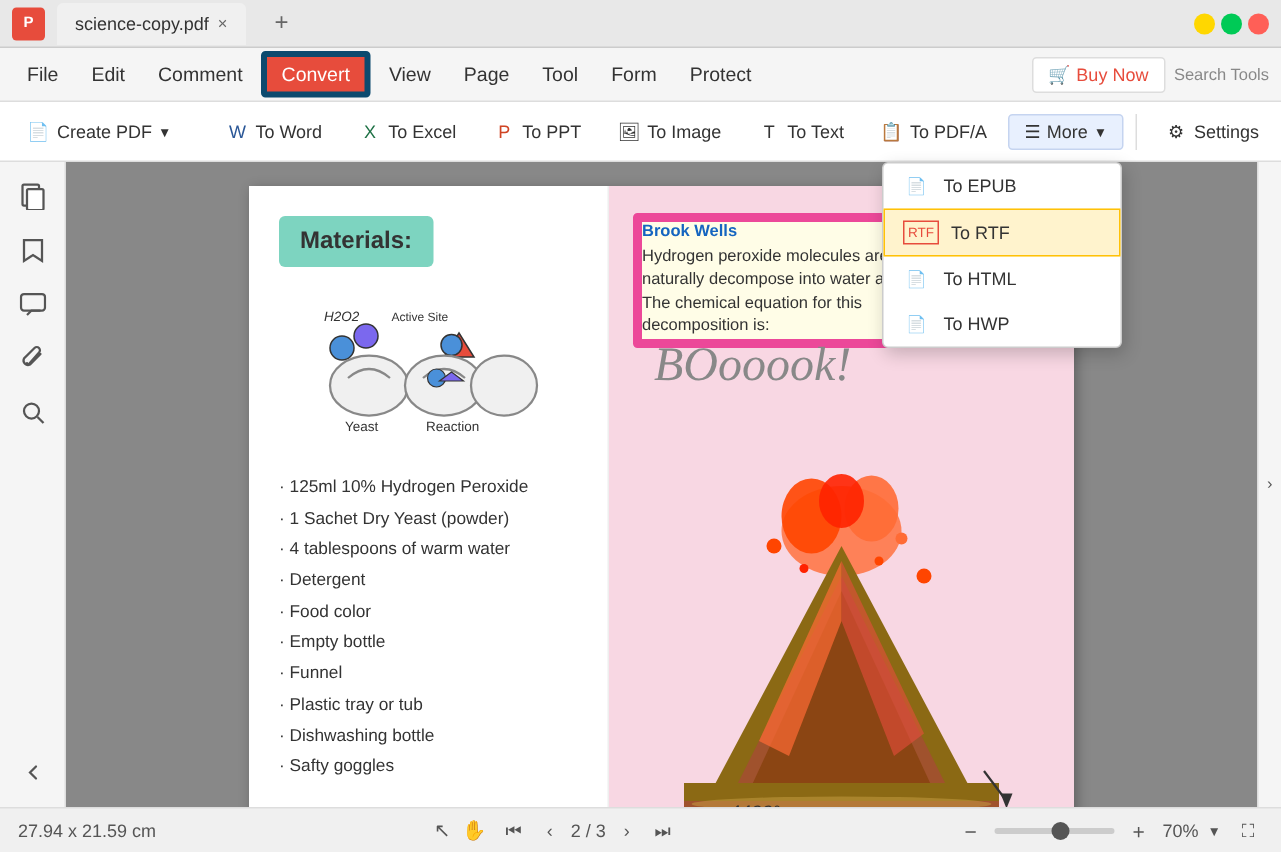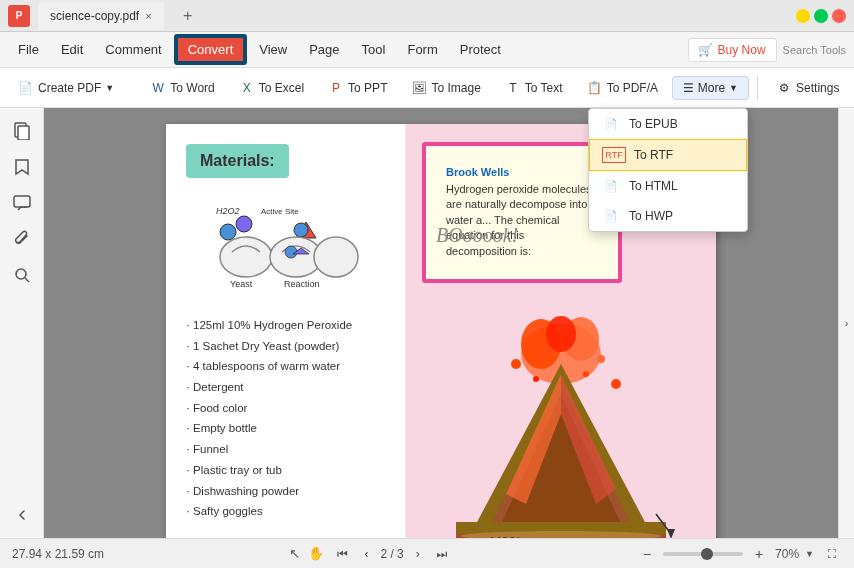--- a/index.html
+++ b/index.html
@@ -256,40 +256,40 @@
       flex: 1;
       background: #f8d7e3;
       position: relative;
       overflow: hidden;
     }
     .comment-box {
       position: absolute;
       top: 18px;
       left: 16px;
       background: #fffde7;
-      border: 4px solid #ec4899;
+      border: 6px solid #ec4899;
       border-radius: 3px;
-      padding: 20px;
+      padding: 0;
       width: 200px;
       font-size: 11px;
     }
     .comment-author {
       color: #1565c0;
       font-weight: bold;
       margin-bottom: 4px;
     }
     .comment-text {
       color: #333;
       line-height: 1.4;
     }
     .boo-text {
       position: absolute;
       top: 100px;
       left: 30px;
-      font-size: 20px;
+      font-size: 32px;
       font-style: italic;
       color: #888;
       font-family: cursive;
     }
     .volcano-container {
       position: absolute;
       bottom: 30px;
       left: 10px;
       right: 10px;
       height: 280px;
@@ -519,21 +519,21 @@
         
         <div class="materials-list">
           <div>125ml 10% Hydrogen Peroxide</div>
           <div>1 Sachet Dry Yeast (powder)</div>
           <div>4 tablespoons of warm water</div>
           <div>Detergent</div>
           <div>Food color</div>
           <div>Empty bottle</div>
           <div>Funnel</div>
           <div>Plastic tray or tub</div>
-          <div>Dishwashing powder</div>
+          <div>Dishwashing bottle</div>
           <div>Safty goggles</div>
         </div>
       </div>
 
       <div class="page-right">
 
         <div class="comment-box">
           <div class="comment-author">Brook Wells</div>
           <div class="comment-text">Hydrogen peroxide molecules are naturally decompose into water a... The chemical equation for this decomposition is:</div>
         </div>

